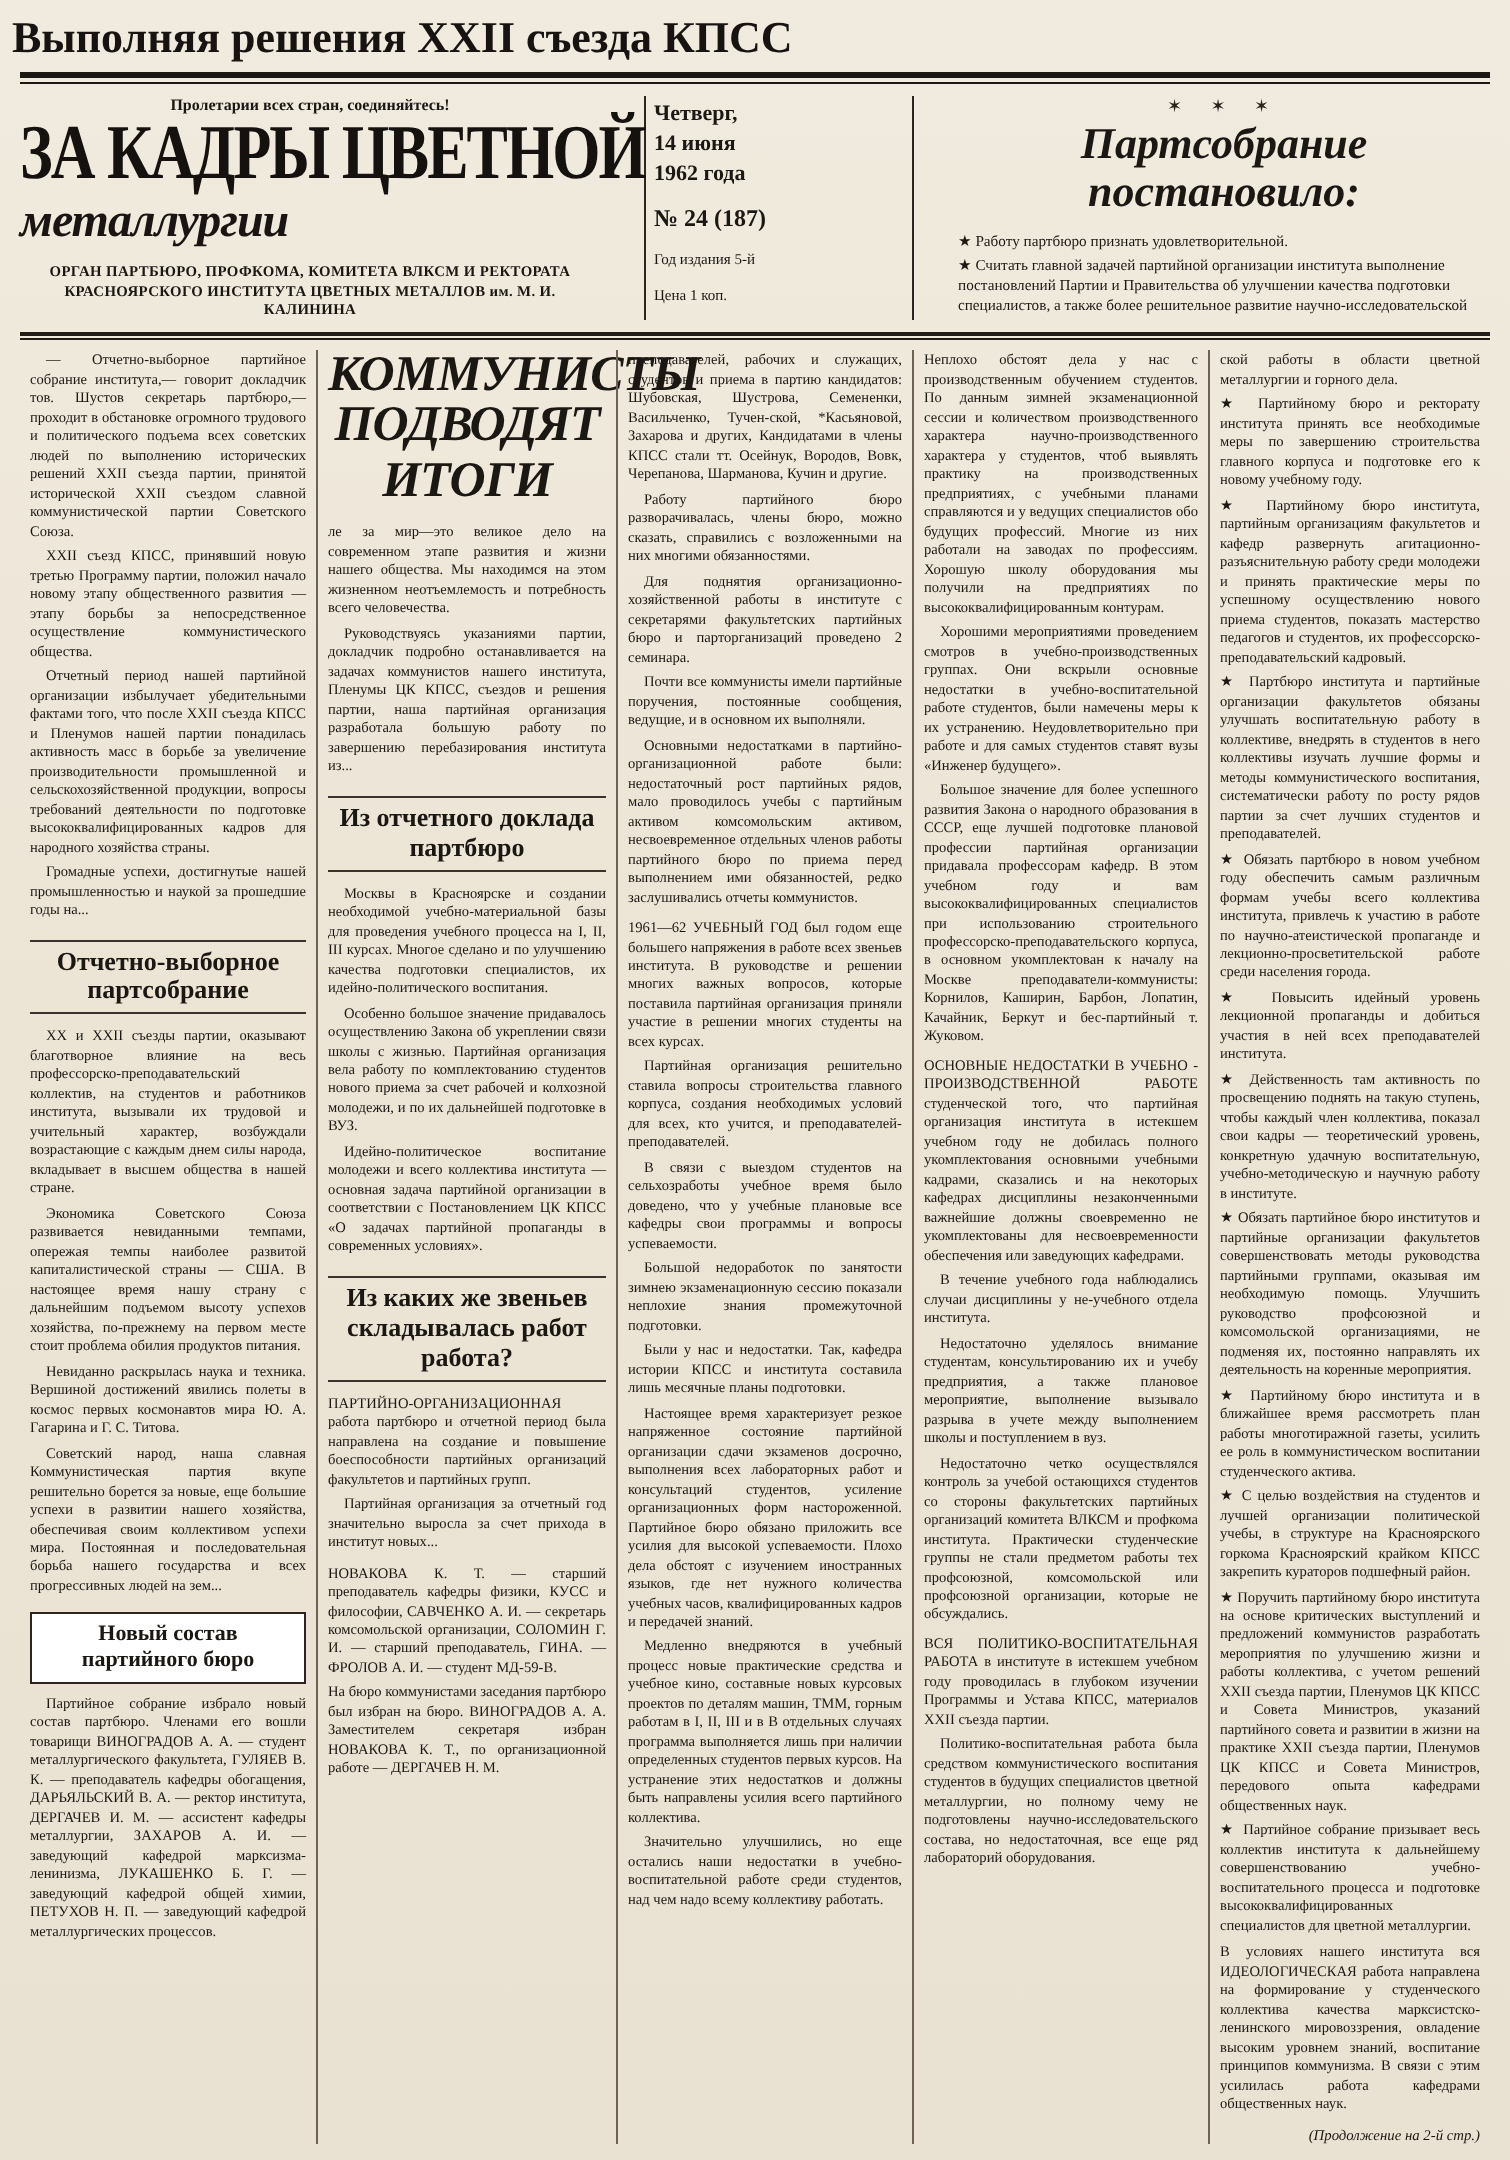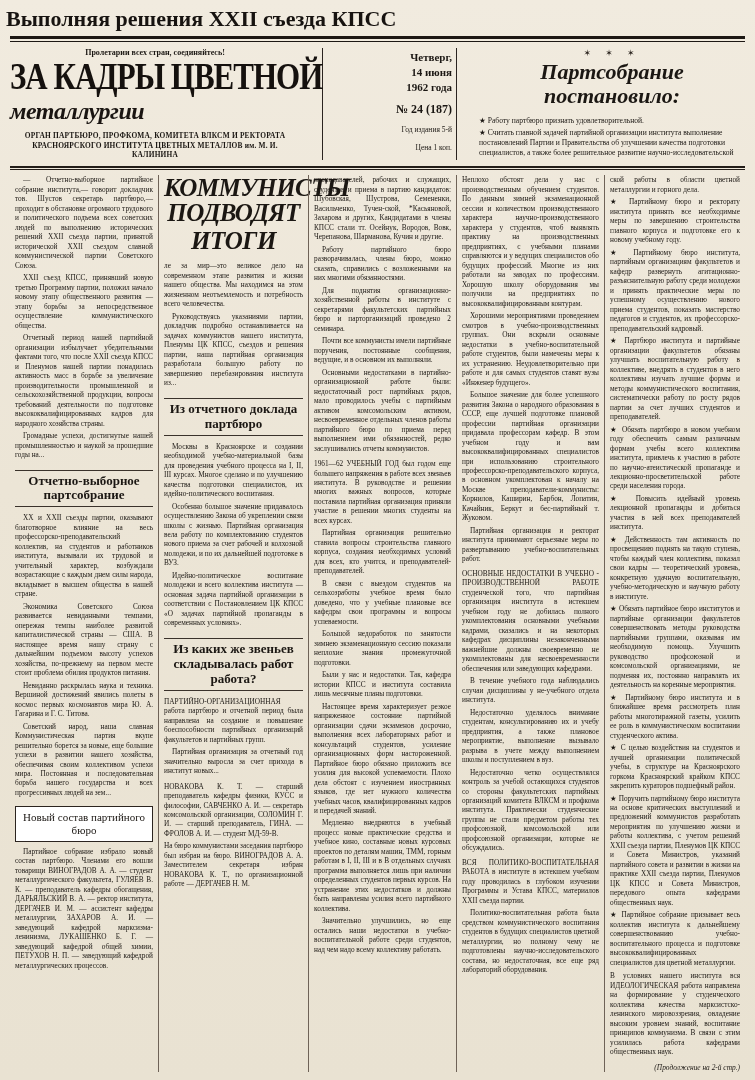--- a/index.html
+++ b/index.html
@@ -63,21 +63,21 @@
     margin-top:11px;
     color:#1a1512;
     letter-spacing:-0.5px;
     white-space:nowrap;
   }
   .mh-org{
     font-size:7.4px;font-weight:bold;line-height:1.35;
     margin-top:8px;text-align:center;letter-spacing:0.2px;
   }
   .mh-mid{
-    width:125px;text-align:right;font-size:9px;line-height:1.35;
+    width:125px;text-align:left;font-size:9px;line-height:1.35;
     border-left:1px solid #2b2420;border-right:1px solid #2b2420;
     padding:2px 4px 0 4px;
   }
   .mh-mid .date{font-weight:bold;font-size:11px;line-height:1.35;}
   .mh-mid .num{font-weight:bold;font-size:12px;margin-top:6px;}
   .mh-mid .small{font-size:7.5px;margin-top:8px;line-height:1.4;}
   .mh-right{flex:1;text-align:center;}
   .stars{font-size:9px;letter-spacing:6px;color:#2a231d;}
   .mh-right h2{
     font-family:"Liberation Serif", serif;
@@ -124,21 +124,21 @@
   }
   .headline .l2{display:block;margin-top:3px;}
 
   .sub-head{
     font-weight:bold;font-size:13px;
     text-align:center;line-height:1.15;margin:10px 0 6px 0;
     border-top:1px solid #3a322b;border-bottom:1px solid #3a322b;
     padding:3px 0;
   }
   .box-title{
-    font-weight:normal;font-size:11px;text-align:center;
+    font-weight:bold;font-size:11px;text-align:center;
     background:#ffffff;border:1px solid #2b241f;
     padding:4px 3px;margin:9px 0 5px 0;line-height:1.15;
   }
   .tail{font-style:italic;text-align:right;margin-top:6px;font-size:7.4px;}
 </style>
 </head>
 <body>
 
 <div class="page">
 
@@ -237,21 +237,20 @@
       <p>Были у нас и недостатки. Так, кафедра истории КПСС и института составила лишь месячные планы подготовки.</p>
       <p>Настоящее время характеризует резкое напряженное состояние партийной организации сдачи экзаменов досрочно, выполнения всех лабораторных работ и консультаций студентов, усиление организационных форм настороженной. Партийное бюро обязано приложить все усилия для высокой успеваемости. Плохо дела обстоят с изучением иностранных языков, где нет нужного количества учебных часов, квалифицированных кадров и передачей знаний.</p>
       <p>Медленно внедряются в учебный процесс новые практические средства и учебное кино, составные новых курсовых проектов по деталям машин, ТММ, горным работам в I, II, III и в В отдельных случаях программа выполняется лишь при наличии определенных студентов первых курсов. На устранение этих недостатков и должны быть направлены усилия всего партийного коллектива.</p>
       <p>Значительно улучшились, но еще остались наши недостатки в учебно-воспитательной работе среди студентов, над чем надо всему коллективу работать.</p>
     </div>
 
     <div class="col c4">
       <p class="noind">Неплохо обстоят дела у нас с производственным обучением студентов. По данным зимней экзаменационной сессии и количеством производственного характера научно-производственного характера у студентов, чтоб выявлять практику на производственных предприятиях, с учебными планами справляются и у ведущих специалистов обо будущих профессий. Многие из них работали на заводах по профессиям. Хорошую школу оборудования мы получили на предприятиях по высококвалифицированным контурам.</p>
       <p>Хорошими мероприятиями проведением смотров в учебно-производственных группах. Они вскрыли основные недостатки в учебно-воспитательной работе студентов, были намечены меры к их устранению. Неудовлетворительно при работе и для самых студентов ставят вузы «Инженер будущего».</p>
       <p>Большое значение для более успешного развития Закона о народного образования в СССР, еще лучшей подготовке плановой профессии партийная организации придавала профессорам кафедр. В этом учебном году и вам высококвалифицированных специалистов при использованию строительного профессорско-преподавательского корпуса, в основном укомплектован к началу на Москве преподаватели-коммунисты: Корнилов, Каширин, Барбон, Лопатин, Качайник, Беркут и бес-партийный т. Жуковом.</p>
-      <p>Партийная организация и ректорат института принимают серьезные меры по развертыванию учебно-воспитательных работ.</p>
       <p class="noind" style="margin-top:5px">ОСНОВНЫЕ НЕДОСТАТКИ В УЧЕБНО - ПРОИЗВОДСТВЕННОЙ РАБОТЕ студенческой того, что партийная организация института в истекшем учебном году не добилась полного укомплектования основными учебными кадрами, сказались и на некоторых кафедрах дисциплины незаконченными важнейшие должны своевременно не укомплектованы для несвоевременности обеспечения или заведующих кафедрами.</p>
       <p>В течение учебного года наблюдались случаи дисциплины у не-учебного отдела института.</p>
       <p>Недостаточно уделялось внимание студентам, консультированию их и учебу предприятия, а также плановое мероприятие, выполнение вызывало разрыва в учете между выполнением школы и поступлением в вуз.</p>
       <p>Недостаточно четко осуществлялся контроль за учебой остающихся студентов со стороны факультетских партийных организаций комитета ВЛКСМ и профкома института. Практически студенческие группы не стали предметом работы тех профсоюзной, комсомольской или профсоюзной организации, которые не обсуждались.</p>
       <p class="noind" style="margin-top:5px">ВСЯ ПОЛИТИКО-ВОСПИТАТЕЛЬНАЯ РАБОТА в институте в истекшем учебном году проводилась в глубоком изучении Программы и Устава КПСС, материалов XXII съезда партии.</p>
       <p>Политико-воспитательная работа была средством коммунистического воспитания студентов в будущих специалистов цветной металлургии, но полному чему не подготовлены научно-исследовательского состава, но недостаточная, все еще ряд лабораторий оборудования.</p>
     </div>
 
     <div class="col c5">
       <p class="noind">ской работы в области цветной металлургии и горного дела.</p>

